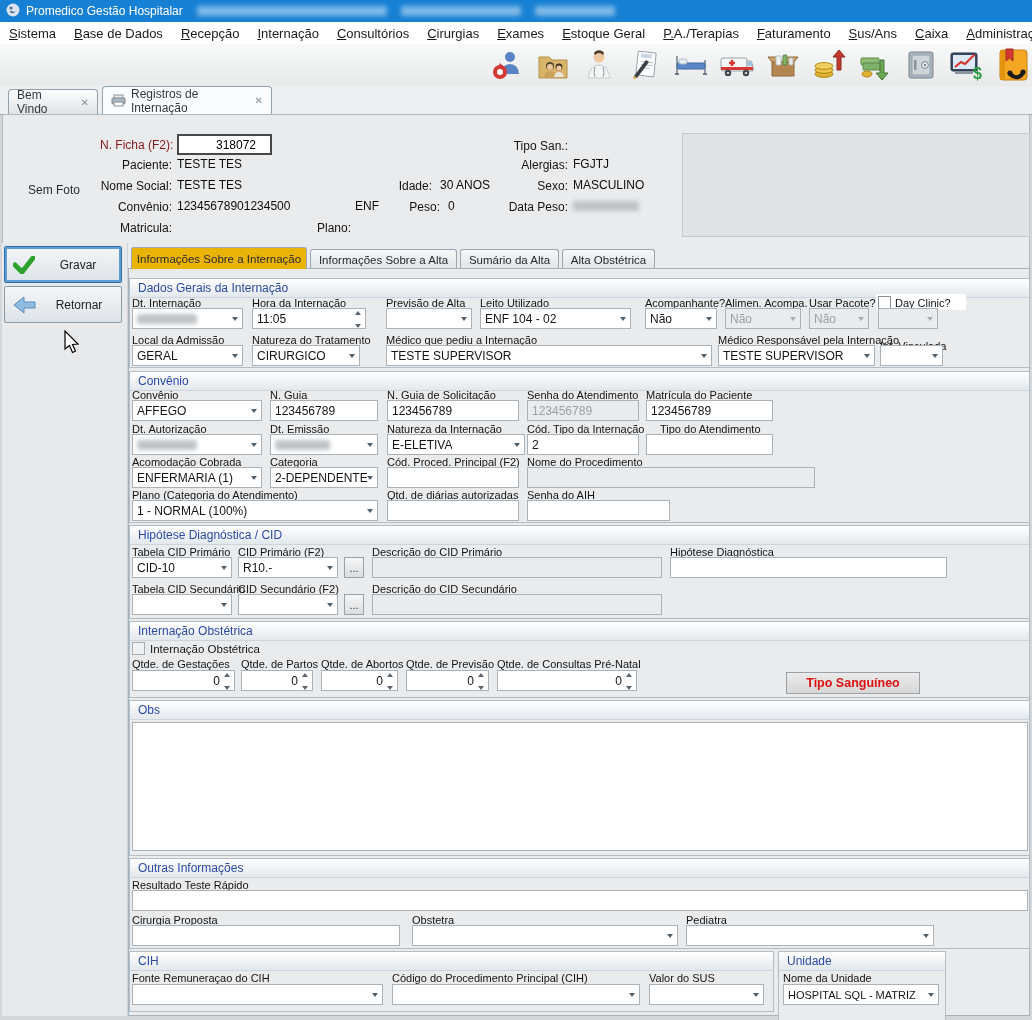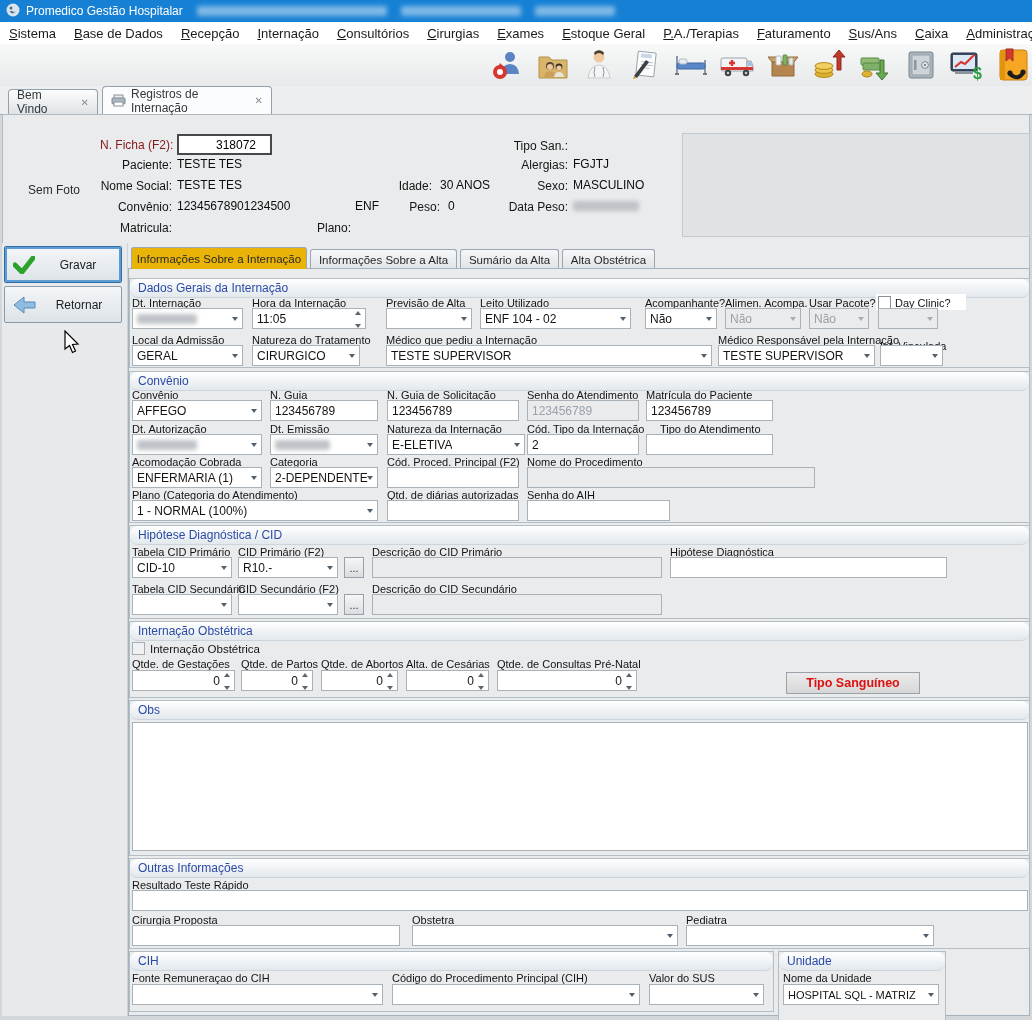--- a/index.html
+++ b/index.html
@@ -40,21 +40,21 @@
     box-sizing:border-box;display:flex;align-items:center;justify-content:flex-end;padding-right:14px;font-size:12px;}
   .photobox{position:absolute;left:682px;top:133px;width:348px;height:104px;background:#e0e3e6;border:1px solid #c2cad1;box-sizing:border-box;}
   
   .ftab{position:absolute;box-sizing:border-box;border:1px solid #9aa7b2;border-bottom:none;border-radius:3px 3px 0 0;
     display:flex;align-items:center;justify-content:center;font-size:11.5px;color:#26292c;background:linear-gradient(#f6f7f8,#e0e4e7);}
   .ftab.active{background:#eab308;z-index:3;}
   .formpanel{position:absolute;left:128px;top:268px;width:902px;height:748px;background:#e9ebed;border:1px solid #a5b1bb;box-sizing:border-box;}
   
   .grp{position:absolute;border:1px solid #b3bdc6;background:#e9ebed;box-sizing:border-box;}
   .grph{height:18px;background:linear-gradient(#ffffff,#e2e8ed);border-bottom:1px solid #ccd5dc;color:#2b4aa6;
-    font-size:12px;display:flex;align-items:center;padding-left:8px;border-radius:8px;}
+    font-size:12px;display:flex;align-items:center;padding-left:8px;}
   
   .albl{position:absolute;font-size:11px;color:#141414;white-space:nowrap;}
   .ctl{position:absolute;height:21px;background:#fff;border:1px solid #a9b1b9;box-sizing:border-box;
     display:flex;align-items:center;padding:0 4px;font-size:12px;color:#141414;overflow:hidden;}
   .ctl .val{white-space:nowrap;overflow:hidden;}
   .num{justify-content:flex-end;padding-right:14px;}
   .dd{position:absolute;right:4px;top:8px;width:0;height:0;border-left:3.5px solid transparent;border-right:3.5px solid transparent;border-top:4px solid #51606c;}
   .dis{background:#e9ebec;color:#9aa1a8;}
   .dis .dd{border-top-color:#a7adb3;}
   .spinner{position:absolute;right:2px;top:2px;width:11px;height:17px;display:flex;flex-direction:column;align-items:center;justify-content:space-between;}
@@ -532,21 +532,21 @@
       </span>
     </div>
   <span class="albl" style="left:321px;top:658px">Qtde. de Abortos</span>
   <div class="ctl num" style="left:321px;top:670px;width:77px">
       <span class="val">0</span>
       <span class="spinner">
         <i class="su"></i>
         <i class="sd"></i>
       </span>
     </div>
-  <span class="albl" style="left:406px;top:658px">Alta. de Cesárias</span>
+  <span class="albl" style="left:406px;top:658px">Qtde. de Previsão</span>
   <div class="ctl num" style="left:406px;top:670px;width:83px">
       <span class="val">0</span>
       <span class="spinner">
         <i class="su"></i>
         <i class="sd"></i>
       </span>
     </div>
   <span class="albl" style="left:497px;top:658px">Qtde. de Consultas Pré-Natal</span>
   <div class="ctl num" style="left:497px;top:670px;width:140px">
       <span class="val">0</span>

